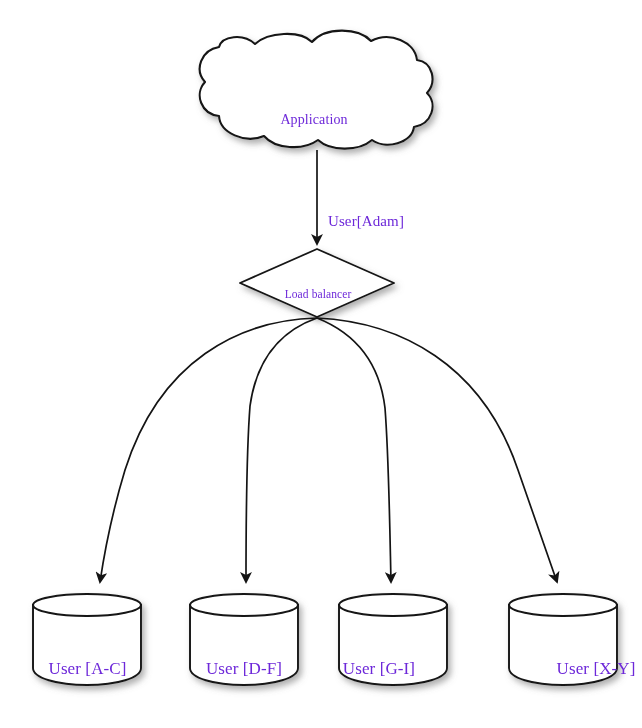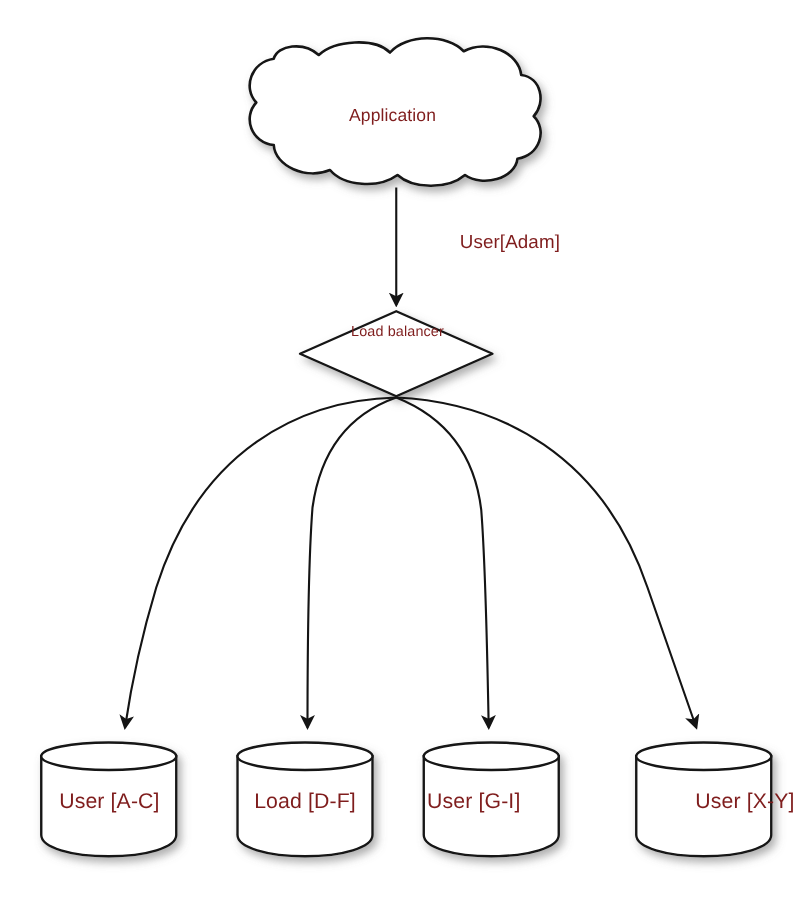--- a/index.html
+++ b/index.html
@@ -25,37 +25,38 @@
     top: 0;
     left: 0;
     width: 642px;
     height: 728px;
     display: block;
   }
   .shape-label {
     position: absolute;
     text-align: center;
     white-space: nowrap;
-    color: #7f1d1d;
-    font-family: Liberation Sans, sans-serif;
+    color: #6d28d9;
+    font-family: Liberation Serif, serif;
     pointer-events: none;
+    margin-top: 28px;
     -webkit-font-smoothing: antialiased;
   }
   #cloud-label {
     left: 198px;
     top: 84px;
     width: 232px;
     font-size: 14px;
     letter-spacing: 0.1px;
   }
   #edge-label-user-adam {
     left: 328px;
     top: 185px;
     width: 120px;
-    text-align: right;
+    text-align: left;
     font-size: 15px;
     letter-spacing: 0.1px;
   }
   #lb-label {
     left: 248px;
     top: 260px;
     width: 140px;
     font-size: 11.5px;
     letter-spacing: 0.1px;
   }
@@ -135,19 +136,19 @@
   </svg>
 
   <div class="shape-label" id="cloud-label">Application</div>
 
   <div class="shape-label" id="edge-label-user-adam">User[Adam]</div>
 
   <div class="shape-label" id="lb-label">Load balancer</div>
 
   <div class="shape-label db-label" id="db-label-0">User [A-C]</div>
 
-  <div class="shape-label db-label" id="db-label-1">Load [D-F]</div>
+  <div class="shape-label db-label" id="db-label-1">User [D-F]</div>
 
   <div class="shape-label db-label" id="db-label-2">User [G-I]</div>
 
   <div class="shape-label db-label" id="db-label-3">User [X-Y]</div>
 
 </div>
 
 </body></html>

